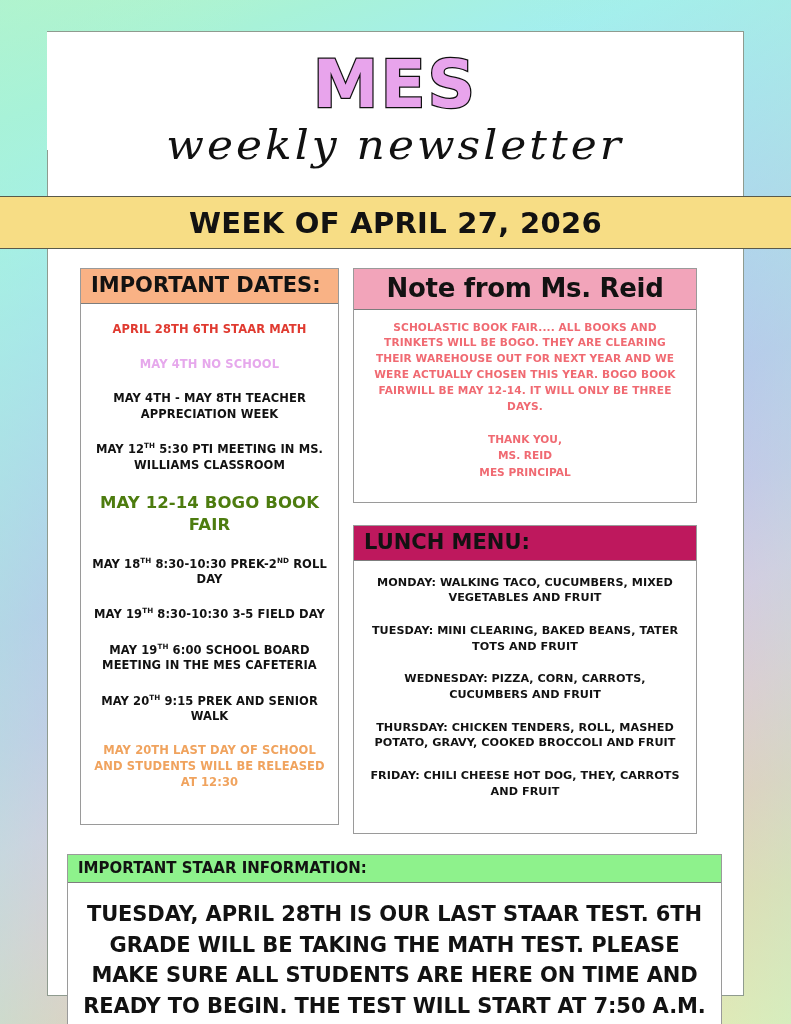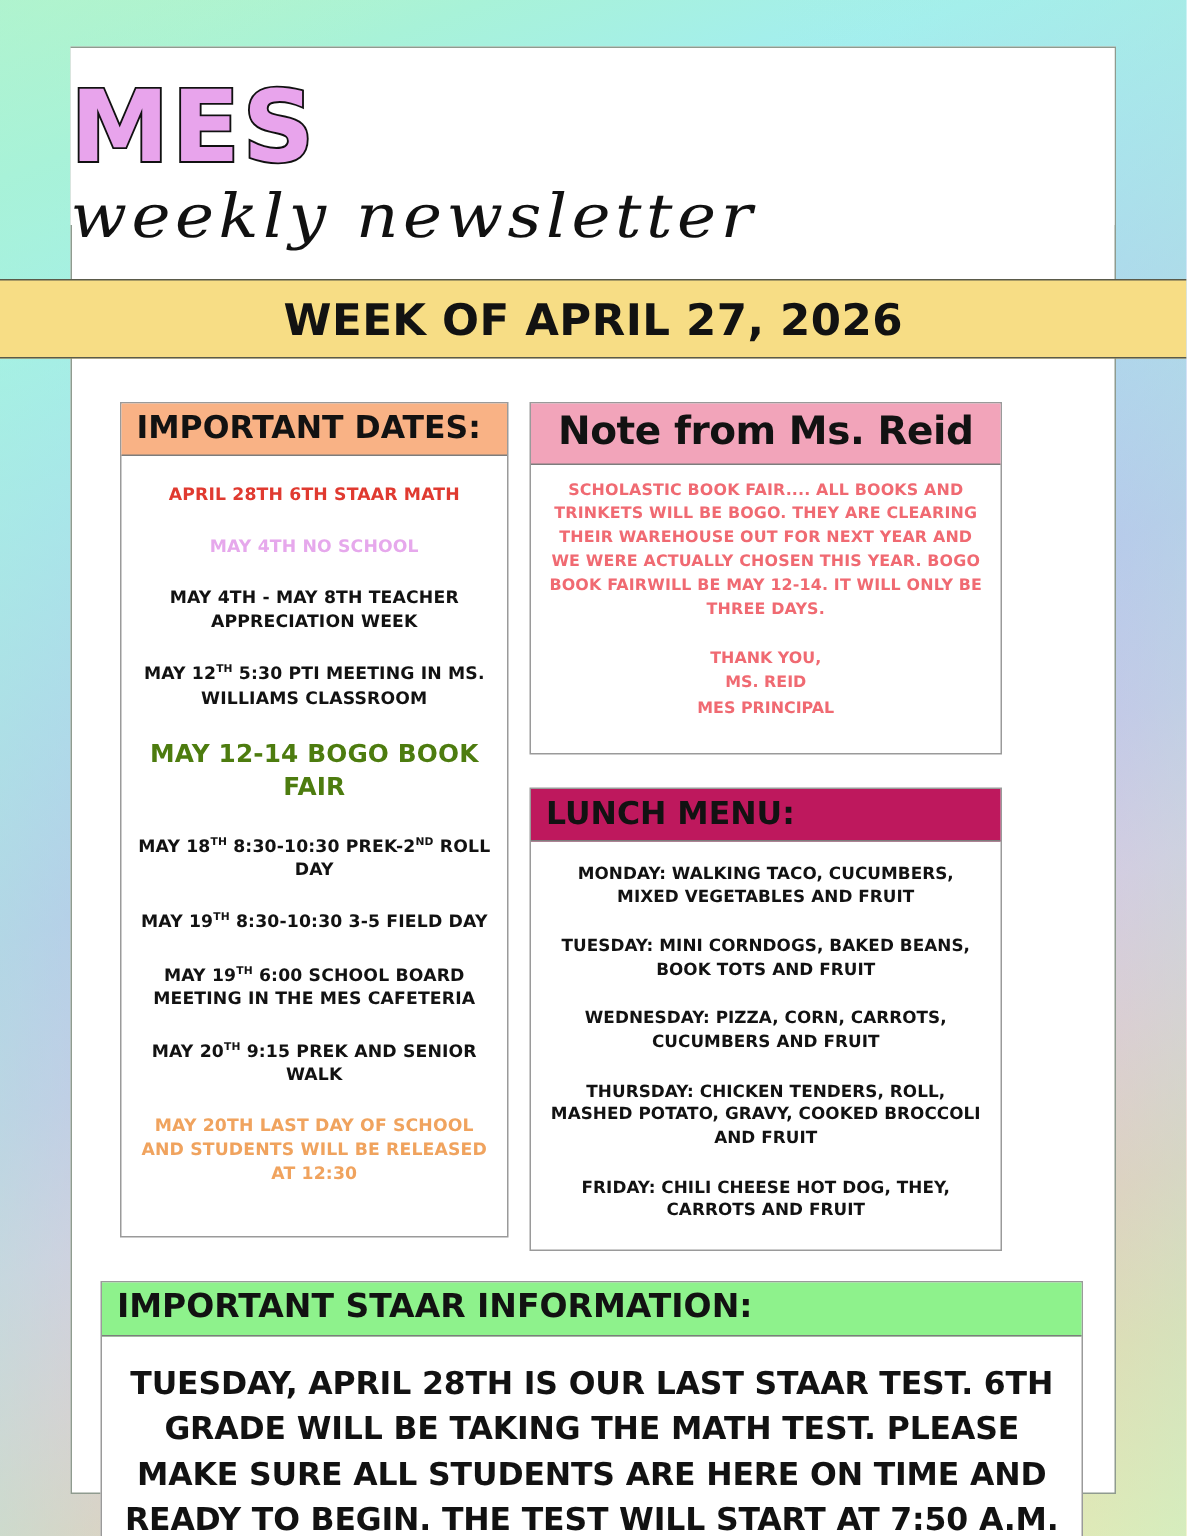--- a/index.html
+++ b/index.html
@@ -54,21 +54,21 @@
   }
 
   
   .masthead {
     position: absolute;
     left: 47px;
     top: 32px;
     width: 696px;
     height: 118px;
     z-index: 4;
-    text-align: left;
+    text-align: center;
     background: #ffffff;
   }
 
   .mes-logo {
     margin-top: 20px;
     font-family: "DejaVu Sans", sans-serif;
     font-size: 66px;
     font-weight: bold;
     letter-spacing: 2px;
     line-height: 1;
@@ -86,21 +86,21 @@
     letter-spacing: 3px;
     color: #111111;
     line-height: 1.05;
     transform: scaleY(0.92);
   }
 
   
   .week-banner {
     position: absolute;
     left: 0;
-    top: 186px;
+    top: 196px;
     width: 791px;
     height: 53px;
     background: #f7dd85;
     border-top: 1.5px solid #5a5a4a;
     border-bottom: 1.5px solid #5a5a4a;
     z-index: 6;
     display: flex;
     align-items: center;
     justify-content: center;
   }
@@ -123,41 +123,41 @@
     padding: 16px 20px 0 20px;
   }
 
   .cols {
     display: flex;
     gap: 14px;
     align-items: flex-start;
   }
 
   .col-left  { width: 272px; padding-left: 13px; }
-  .col-right { width: 315px; }
+  .col-right { width: 344px; }
 
   
   .box {
     border: 1px solid #9a9a9a;
     background: #ffffff;
   }
 
   .box-head {
     border-bottom: 1px solid #7d7d7d;
     padding: 5px 10px 6px 10px;
     font-family: "DejaVu Sans", sans-serif;
     font-weight: bold;
     color: #121212;
     line-height: 1.1;
   }
 
   .head-orange { background: #f9b285; font-size: 21px; }
   .head-pink   { background: #f2a4ba; font-size: 26px; letter-spacing: -0.3px; text-align: center; }
   .head-cyan   { background: #be185d; font-size: 21px; }
-  .head-green  { background: #8ef28c; font-size: 22px; }
+  .head-green  { background: #8ef28c; font-size: 15px; }
 
   .box-body {
     padding: 14px 10px 14px 10px;
   }
 
   
   .dates-body { padding: 18px 8px 22px 8px; min-height: 470px; }
 
   .date-line {
     text-align: center;
@@ -300,21 +300,21 @@
             <div>MS. REID</div>
             <div>MES PRINCIPAL</div>
           </div>
         </div>
       </div>
 
       <div class="box" style="margin-top:22px;">
         <div class="box-head head-cyan">LUNCH MENU:</div>
         <div class="box-body lunch-body">
           <div class="lunch-line">MONDAY:  WALKING TACO, CUCUMBERS, MIXED VEGETABLES AND FRUIT</div>
-          <div class="lunch-line">TUESDAY:  MINI CORNDOGS, BAKED BEANS, BOOK TOTS AND FRUIT</div>
+          <div class="lunch-line">TUESDAY:  MINI CLEARING, BAKED BEANS, TATER TOTS AND FRUIT</div>
           <div class="lunch-line">WEDNESDAY: PIZZA, CORN, CARROTS, CUCUMBERS AND FRUIT</div>
           <div class="lunch-line">THURSDAY: CHICKEN TENDERS, ROLL, MASHED POTATO, GRAVY, COOKED BROCCOLI AND FRUIT</div>
           <div class="lunch-line">FRIDAY:  CHILI CHEESE HOT DOG, THEY, CARROTS AND FRUIT</div>
         </div>
       </div>
 
     </div>
   </div>
 
   <div class="box staar-box">

